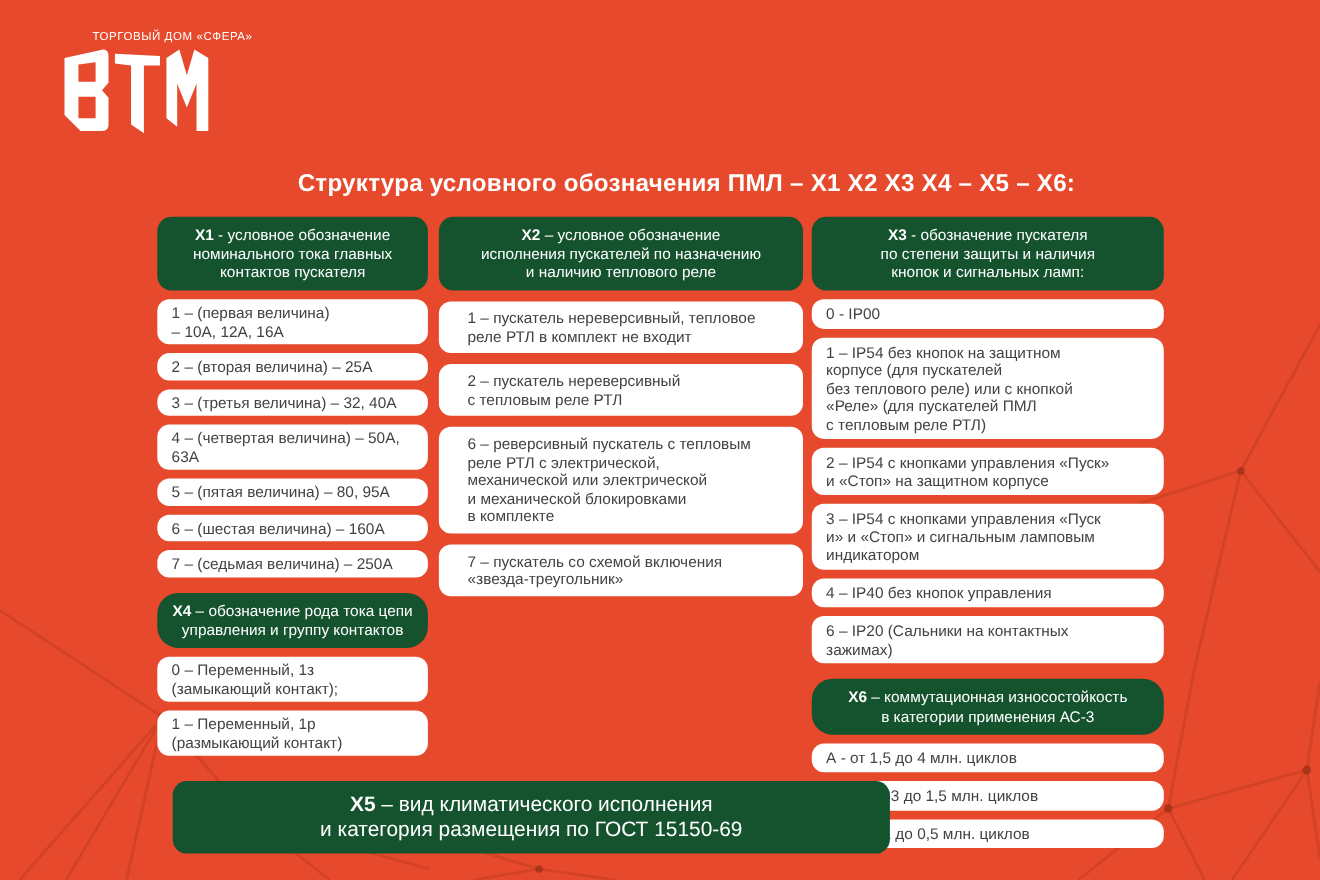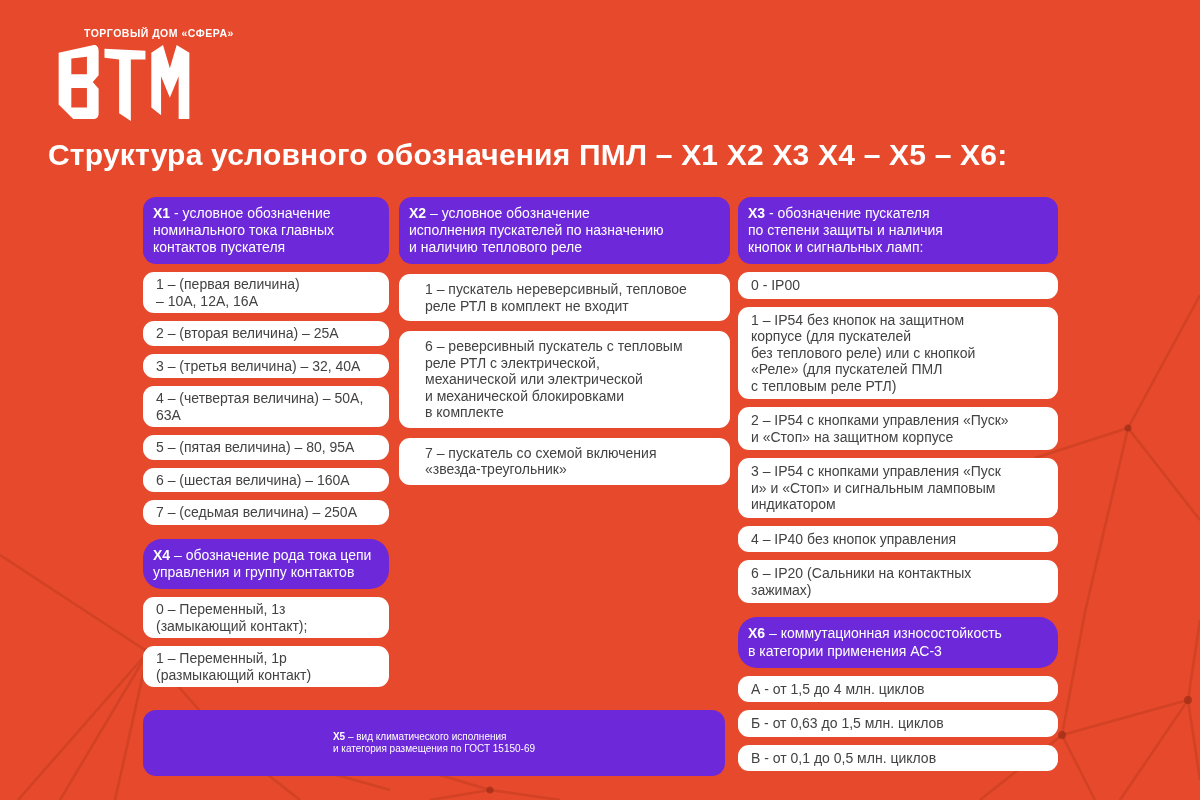--- a/index.html
+++ b/index.html
@@ -1,46 +1,46 @@
 <!DOCTYPE html>
 <html><head>
 <meta charset="utf-8">
 <style>
   html,body{margin:0;padding:0;background:#E6492B;}
   .page{position:relative;width:1200px;height:800px;background:#E6492B;
         font-family:"Liberation Sans",sans-serif;overflow:hidden;}
   .plexus{position:absolute;left:0;top:0;width:1200px;height:800px;pointer-events:none;}
 
   .logo{position:absolute;left:57px;top:27px;z-index:2;}
-  .tagline{color:#FFFFFF;font-weight:bold;font-size:10.5px;letter-spacing:.5px;
+  .tagline{color:#FFFFFF;font-weight:normal;font-size:10.5px;letter-spacing:.5px;
            margin:0 0 4px 27px;white-space:nowrap;}
   .brandsvg{display:block;}
 
-  .title{position:absolute;left:48px;right:0;top:138px;margin:0;
-         color:#FFFFFF;font-size:30px;font-weight:bold;letter-spacing:.2px;z-index:2;}
+  .title{position:absolute;left:48px;right:0;top:138px;margin:16px;text-align:center;
+         color:#FFFFFF;font-size:22px;font-weight:bold;letter-spacing:.2px;z-index:2;}
 
   .col{position:absolute;top:197px;display:flex;flex-direction:column;gap:8px;z-index:2;}
   .col1{left:143px;width:246px;}
   .col2{left:399px;width:331px;gap:10px;}
   .col3{left:738px;width:320px;}
 
-  .hdr{background:#6d28d9;color:#FFFFFF;border-radius:13px;padding:8px 10px;
-       text-align:left;font-size:14px;line-height:1.22;}
+  .hdr{background:#14532d;color:#FFFFFF;border-radius:13px;padding:8px 10px;
+       text-align:center;font-size:14px;line-height:1.22;}
   .hdr .pre{white-space:pre-line;}
   .hdr b{font-weight:bold;}
 
   .item{background:#FFFFFF;border-radius:11px;color:#424242;font-size:14px;
         line-height:1.18;white-space:pre-line;padding:7px 26px;}
   .col1 .item{padding:4px 13px;}
   .col3 .item{padding:5px 13px;}
   .mt{margin-top:6px;border-radius:19px;}
 
-  .xfive{position:absolute;left:143px;top:710px;width:582px;box-sizing:border-box;
+  .xfive{position:absolute;left:157px;top:710px;width:652px;box-sizing:border-box;
          min-height:66px;display:flex;flex-direction:column;align-items:center;
-         justify-content:center;z-index:2;font-size:10px;}
+         justify-content:center;z-index:2;font-size:19px;}
 </style>
 </head>
 <body>
 
 <div class="page">
 
   <svg class="plexus" viewBox="0 0 1200 800" xmlns="http://www.w3.org/2000/svg">
     <g stroke="#8F2A12" stroke-opacity="0.22" stroke-width="2.5" fill="none">
       <path d="M148 652 L0 555 M148 652 L18 800 M148 652 L115 800 M148 652 L230 745 M230 745 L300 800 M230 745 L390 790 M148 652 L60 800"></path>
       <path d="M490 790 L390 760 M490 790 L560 800 M490 790 L430 800"></path>
@@ -101,20 +101,22 @@
 
   <div class="col col2">
     <div class="hdr">
       <b>Х2</b>
       <span class="pre">– условное обозначение
 исполнения пускателей по назначению
 и наличию теплового реле</span>
     </div>
     <div class="item">1 – пускатель нереверсивный, тепловое
 реле РТЛ в комплект не входит</div>
+    <div class="item">2 – пускатель нереверсивный
+с тепловым реле РТЛ</div>
     <div class="item">6 – реверсивный пускатель с тепловым
 реле РТЛ с электрической,
 механической или электрической
 и механической блокировками
 в комплекте</div>
     <div class="item">7 – пускатель со схемой включения
 «звезда-треугольник»</div>
   </div>
 
   <div class="col col3">

